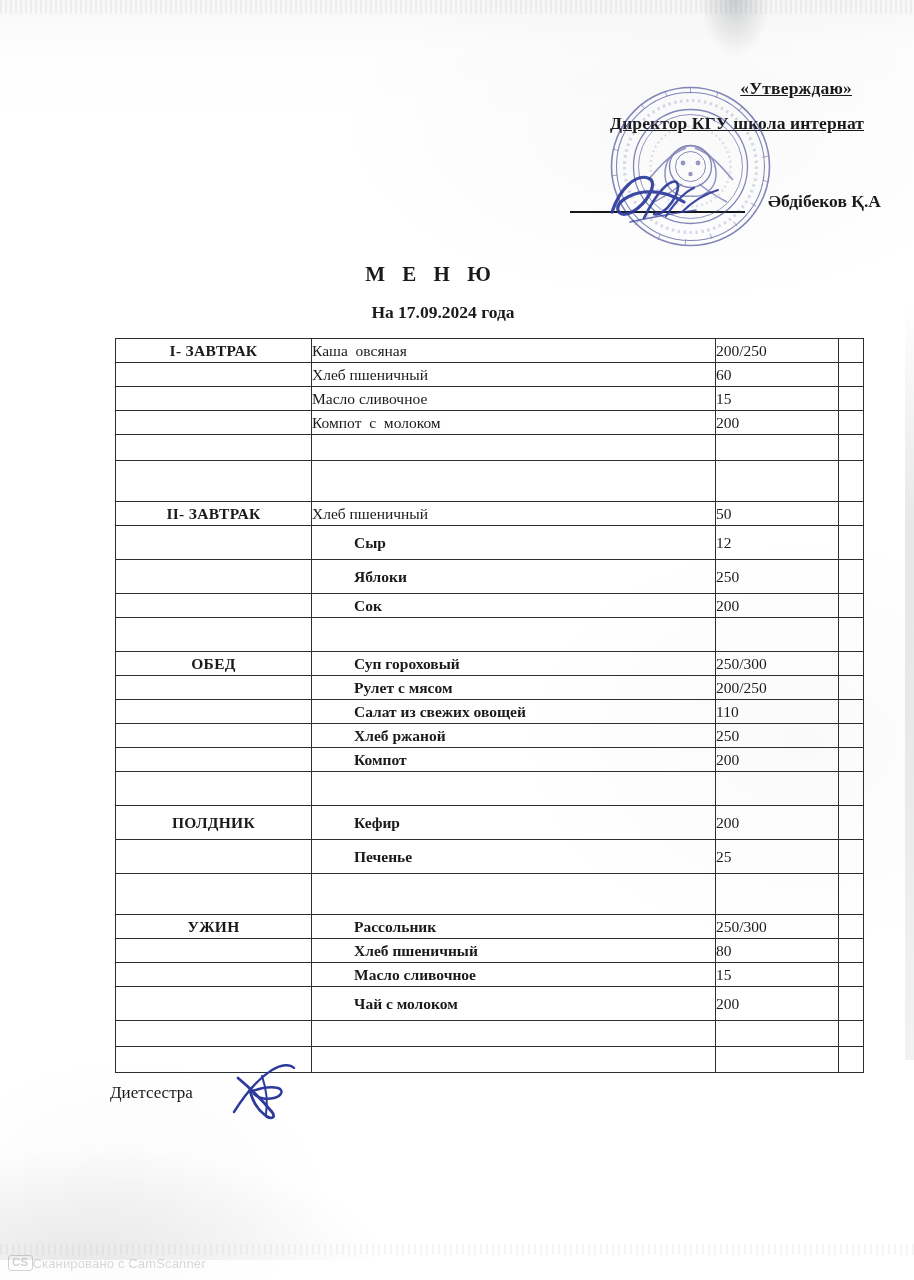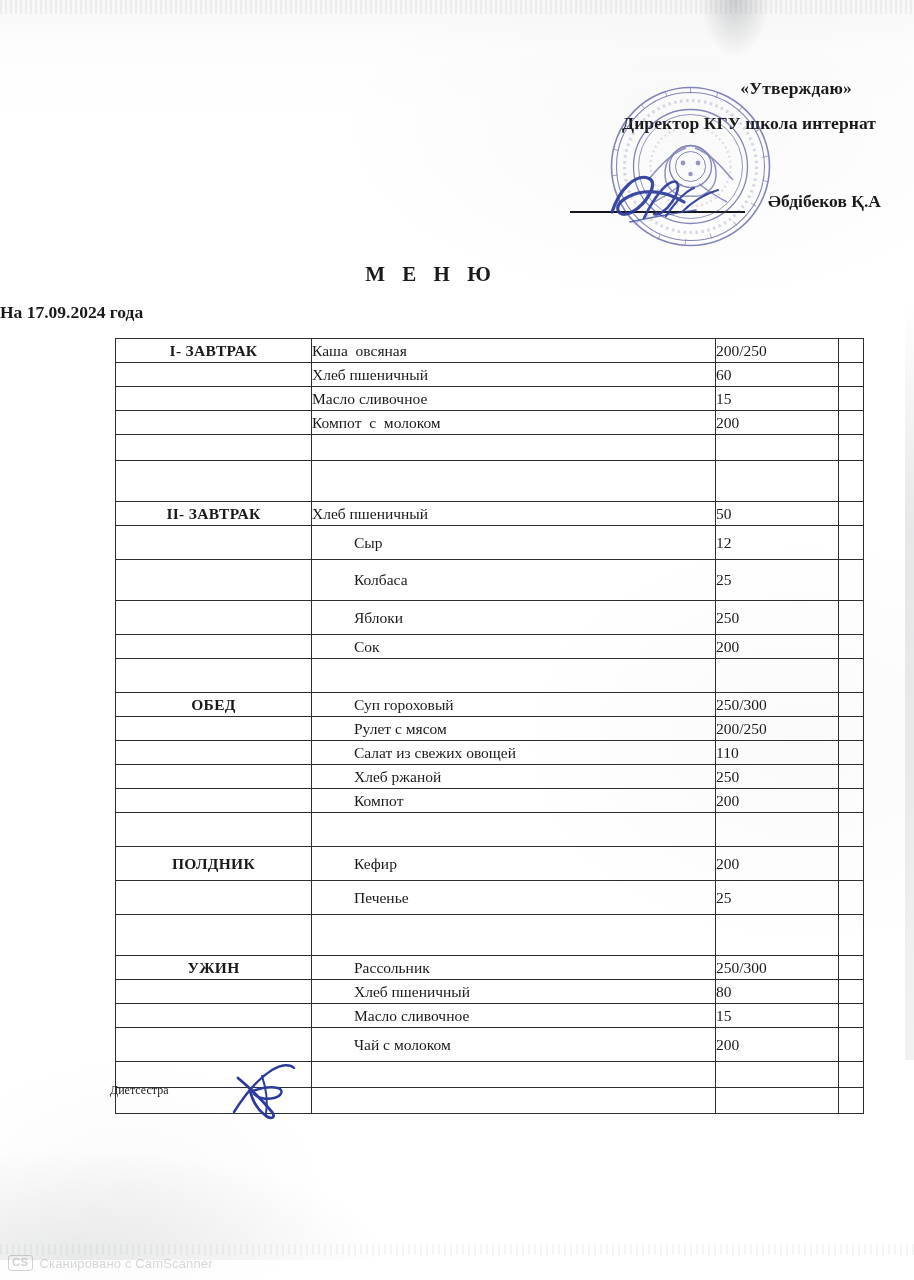--- a/index.html
+++ b/index.html
@@ -36,28 +36,28 @@
     opacity:.5;
   }
   .smudge-a{position:absolute;left:700px;top:0px;width:70px;height:58px;
     background:radial-gradient(ellipse at 50% 0%, rgba(110,115,120,.30), rgba(255,255,255,0) 70%);}
   .smudge-b{position:absolute;left:905px;top:300px;width:9px;height:760px;
     background:linear-gradient(180deg, rgba(120,125,130,0) 0%, rgba(120,125,130,.18) 30%, rgba(120,125,130,.10) 100%);}
   .smudge-c{position:absolute;left:0px;top:1150px;width:380px;height:110px;
     background:radial-gradient(ellipse at 20% 100%, rgba(120,125,130,.16), rgba(255,255,255,0) 72%);}
 
   
-  .hdr{position:absolute;left:560px;top:78px;width:320px;text-align:right;}
+  .hdr{position:absolute;left:560px;top:78px;width:320px;text-align:right;text-decoration:underline;}
   .hdr-approve{
     font-size:17.5px;font-weight:bold;letter-spacing:.2px;
     margin:0 28px 14px 0;
   }
   .hdr-director{
     font-size:17.5px;font-weight:bold;letter-spacing:.1px;
-    margin:0 4px 0 0;white-space:nowrap;
+    margin:0 16px 0 0;white-space:nowrap;
   }
   .sign-line{
     position:absolute;left:10px;top:133px;width:175px;height:0;
     border-top:2px solid #15171c;
   }
   .hdr-name{
     position:absolute;left:208px;top:113px;
     font-size:17.5px;font-weight:bold;white-space:nowrap;
   }
 
@@ -76,20 +76,21 @@
   .title-menu{
     position:absolute;left:0;top:262px;width:914px;
     text-align:center;
     font-size:21px;font-weight:bold;letter-spacing:1px;
     padding-right:52px;
     box-sizing:border-box;
   }
   .title-menu span{letter-spacing:6px;}
   .title-date{
     position:absolute;left:0;top:302px;width:914px;
+    text-align:center;
     font-size:17.5px;font-weight:bold;
     padding-right:28px;
     box-sizing:border-box;
     font-family:Liberation Serif, serif;
   }
 
   
   .tbl-wrap{
     position:absolute;left:115px;top:338px;width:748px;
   }
@@ -114,43 +115,43 @@
     text-align:center;
     font-weight:bold;
     font-size:16.5px;
     letter-spacing:.3px;
   }
   td.dish{
     padding-left:30px;
     font-size:15.8px;
     white-space:pre;
   }
-  td.dish.ind{padding-left:42px;}
+  td.dish.ind{padding-left:42px;font-weight:bold;}
   td.qty{
     padding-left:8px;
     font-size:15.8px;
   }
   td.extra{}
   tr.r-tall td{height:33px;}
   tr.r-xtall td{height:40px;}
   tr.r-blank td{height:25px;}
 
   
   .foot{
     position:absolute;left:110px;top:1083px;
-    font-size:12px;
+    font-size:17px;
   }
   .signature-nurse{
     position:absolute;left:228px;top:1062px;width:72px;height:62px;
   }
 
   
   .cs{
     position:absolute;left:8px;top:1255px;
-    display:flex;align-items:center;gap:7px;
+    display:flex;align-items:center;
     opacity:.30;
   }
   .cs-badge{
     border:1.6px solid #6b7076;
     border-radius:3px;
     font-family:"Liberation Sans", sans-serif;
     font-size:11.5px;font-weight:bold;
     color:#6b7076;
     padding:1px 3px 1.5px 3px;
     line-height:1;
@@ -304,26 +305,20 @@
             <td class="dish">Хлеб пшеничный</td>
             <td class="qty">50</td>
             <td class="extra"></td>
           </tr>
           <tr class="r-tall">
             <td class="meal"></td>
             <td class="dish ind">Сыр</td>
             <td class="qty">12</td>
             <td class="extra"></td>
           </tr>
-          <tr class="r-xtall">
-            <td class="meal"></td>
-            <td class="dish ind">Колбаса</td>
-            <td class="qty">25</td>
-            <td class="extra"></td>
-          </tr>
           <tr class="r-tall">
             <td class="meal"></td>
             <td class="dish ind">Яблоки</td>
             <td class="qty">250</td>
             <td class="extra"></td>
           </tr>
           <tr>
             <td class="meal"></td>
             <td class="dish ind">Сок</td>
             <td class="qty">200</td>

